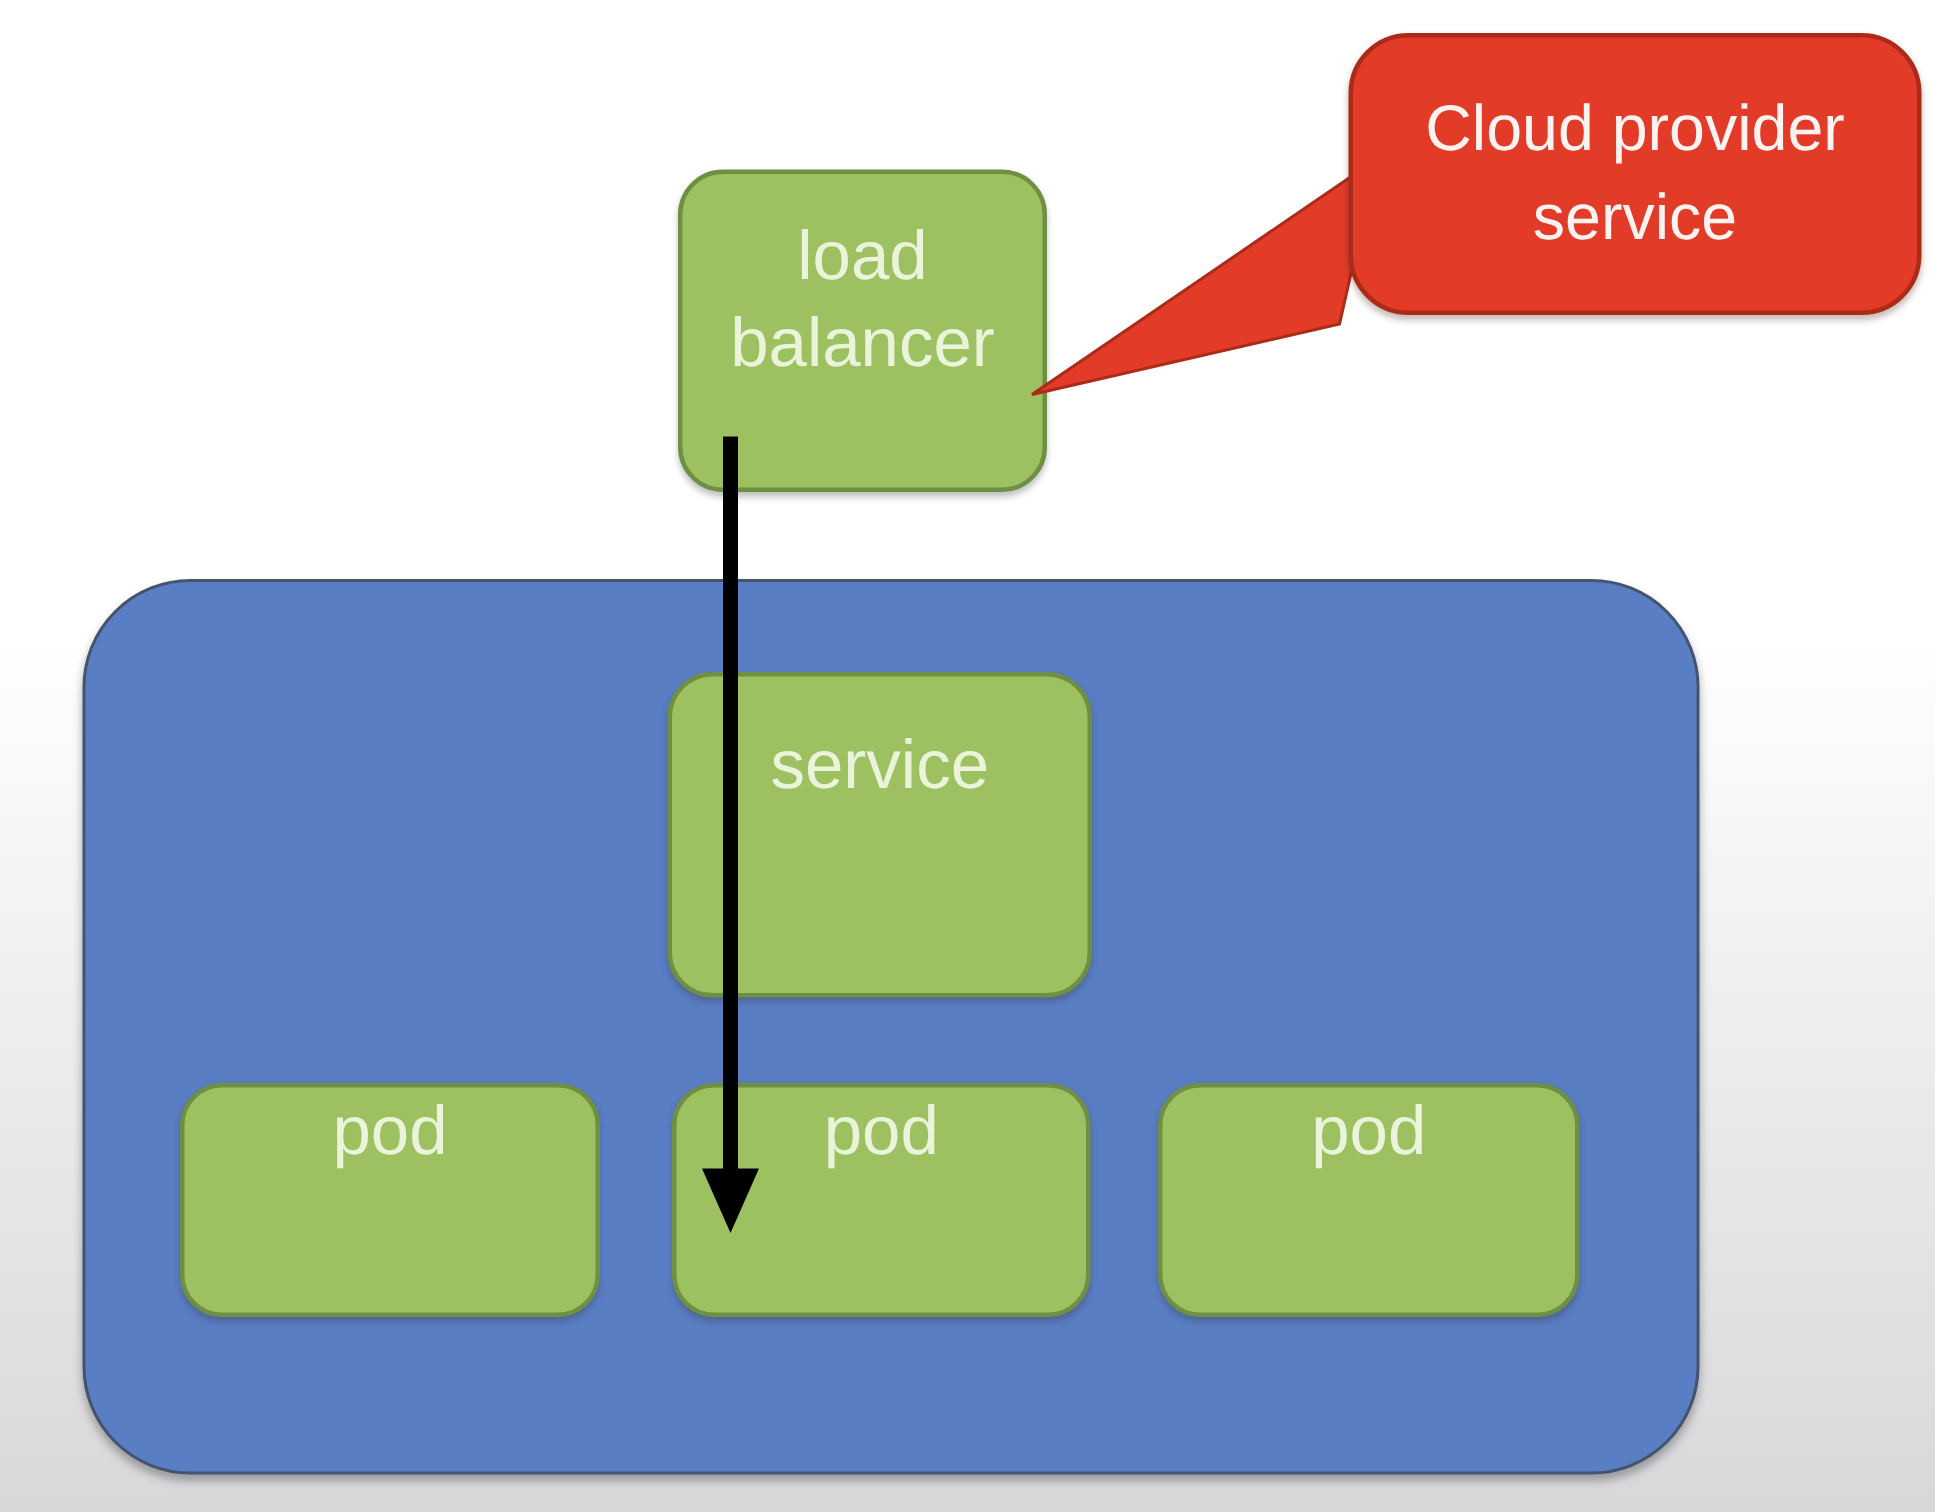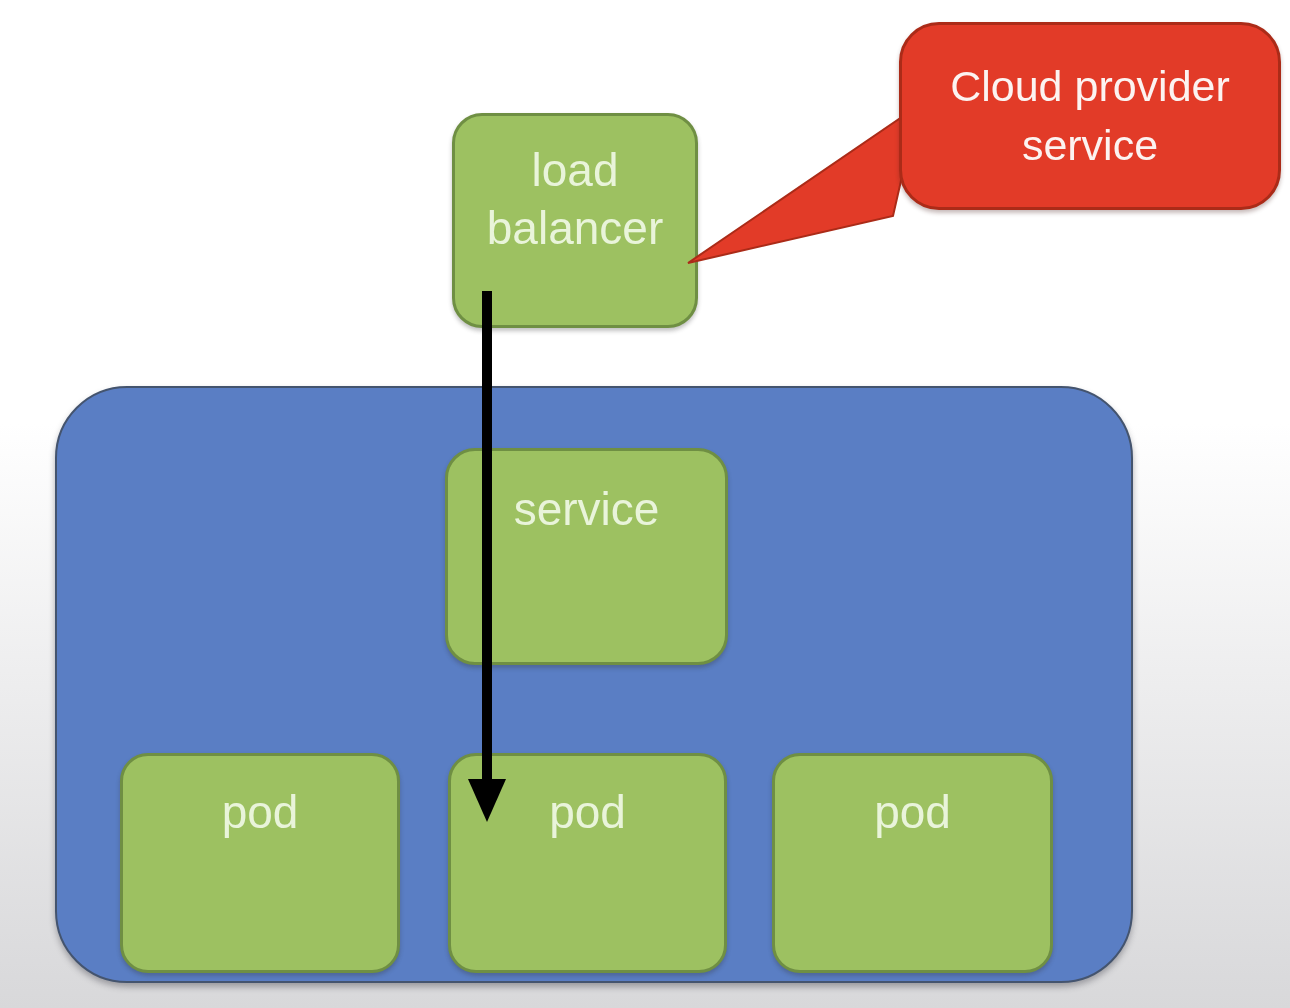--- a/index.html
+++ b/index.html
@@ -47,24 +47,23 @@
     padding-top: 26px;
   }
   .service {
     left: 445px;
     top: 448px;
     width: 283px;
     height: 217px;
     padding-top: 30px;
   }
   .pod {
-    top: 753px;
-    height: 220px;
+    top: 722px;
+    height: 156px;
     border-radius: 28px;
-    padding-top: 28px;
   }
   .pod-1 { left: 120px; width: 280px; }
   .pod-2 { left: 448px; width: 279px; }
   .pod-3 { left: 772px; width: 281px; }
   .callout-bubble {
     left: 875px;
     top: 22px;
     width: 382px;
     height: 188px;
     background: #e23b28;

